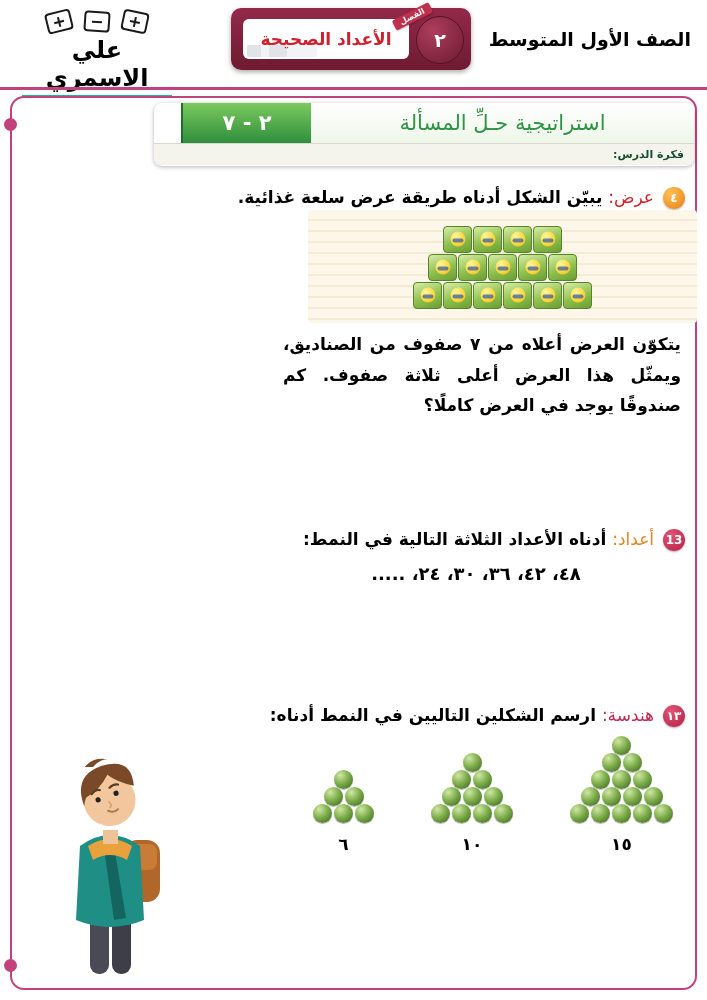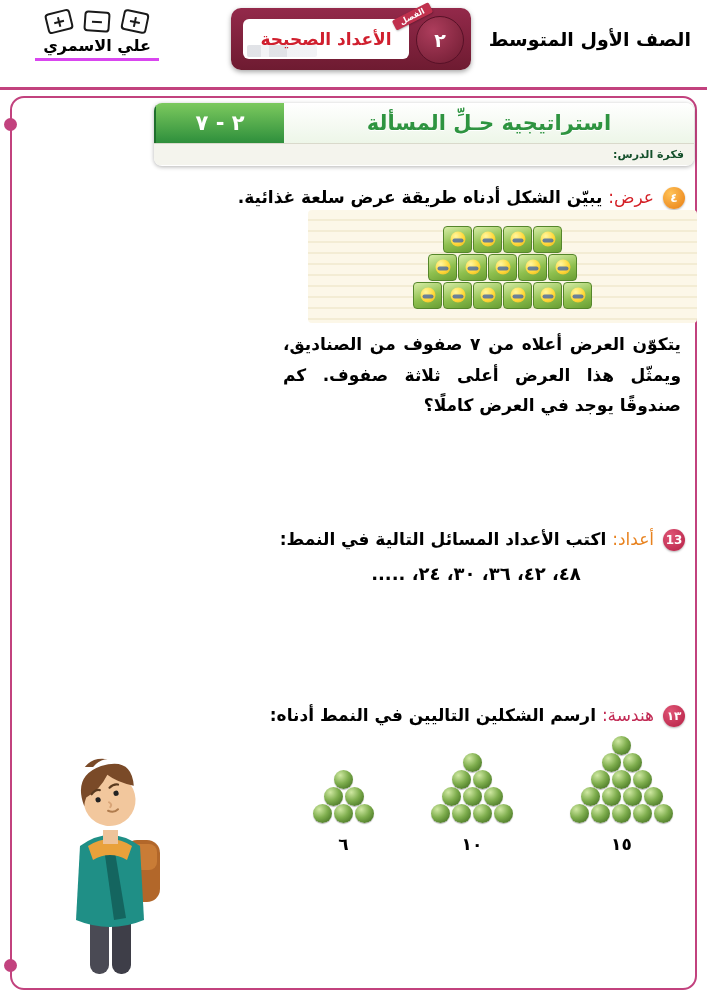--- a/index.html
+++ b/index.html
@@ -6,22 +6,22 @@
   .page{position:relative;width:707px;height:1000px;background:#fff;overflow:hidden;
         font-family:"DejaVu Sans", sans-serif;}
 
   
   .logo{position:absolute;left:22px;top:8px;width:150px;text-align:center;}
   .logo-doodles{display:flex;justify-content:center;gap:12px;height:26px;align-items:center;}
   .doodle{width:22px;height:17px;border:2px solid #1a1a1a;border-radius:4px;position:relative;background:#fff;}
   .doodle::before{content:"";position:absolute;left:50%;top:50%;width:10px;height:2px;background:#1a1a1a;transform:translate(-50%,-50%);}
   .doodle.plus::after{content:"";position:absolute;left:50%;top:50%;width:2px;height:10px;background:#1a1a1a;transform:translate(-50%,-50%);}
   .rot-l{transform:rotate(-14deg);} .rot-r{transform:rotate(12deg);} .rot-m{transform:rotate(4deg);}
-  .logo-name{display:inline-block;margin-top:2px;font-size:16px;font-weight:800;color:#000;
-             border-bottom:3px solid #d946ef;padding:0 8px 3px;}
+  .logo-name{display:inline-block;margin-top:2px;font-size:24px;font-weight:800;color:#000;
+             border-bottom:3px solid #14b8a6;padding:0 8px 3px;}
 
   .chapter-banner{position:absolute;left:231px;top:8px;width:240px;height:62px;border-radius:10px;
         background:linear-gradient(180deg,#93294a,#6e1b31);box-shadow:0 2px 5px rgba(0,0,0,.35);}
   .title-box{position:absolute;left:12px;top:11px;width:166px;height:40px;background:#fff;border-radius:6px;
         display:flex;align-items:center;justify-content:center;overflow:hidden;}
   .title-box .t{color:#d01f2e;font-weight:800;font-size:17px;position:relative;z-index:2;}
   .title-art{position:absolute;left:4px;bottom:2px;width:70px;height:12px;z-index:1;
         background:linear-gradient(90deg,#c9ccd4 0 14px,#e7e9ee 14px 22px,#c9ccd4 22px 40px,#e7e9ee 40px 100%);
         opacity:.55;border-radius:2px;}
   .chapter-circle{position:absolute;right:7px;top:8px;width:46px;height:46px;border-radius:50%;
@@ -35,25 +35,25 @@
   .header-rule{position:absolute;left:0;top:87px;width:707px;height:3px;background:#c2427e;}
 
   
   .frame{position:absolute;left:10px;top:96px;width:683px;height:890px;border:2px solid #c2427e;border-radius:14px;}
   .binding-dot{position:absolute;width:13px;height:13px;border-radius:50%;background:#c2427e;left:-8px;}
   .bd-top{top:20px;} .bd-bottom{bottom:16px;}
 
   
   .lesson-banner{position:absolute;left:142px;top:5px;width:540px;height:63px;border-radius:8px;overflow:hidden;
         background:#fff;box-shadow:0 1px 4px rgba(0,0,0,.3);}
-  .lb-top{height:40px;display:flex;}
+  .lb-top{height:40px;display:flex;padding-left:27px;}
   .lb-num{width:128px;background:linear-gradient(180deg,#7cc95e,#2e8f3c);color:#fff;font-weight:800;font-size:21px;
         display:flex;align-items:center;justify-content:center;border-left:2px solid #1f6e2c;}
   .lb-title{flex:1;display:flex;align-items:center;justify-content:center;
-        background:linear-gradient(180deg,#ffffff,#edf6e8);color:#2e9440;font-weight:700;font-size:21px;
+        background:linear-gradient(180deg,#ffffff,#edf6e8);color:#2e9440;font-weight:400;font-size:21px;
         text-shadow:0 1px 0 #fff;}
   .lb-bottom{height:21px;background:#f4f4ed;border-top:1px solid #d9d9cb;display:flex;align-items:center;
         direction:rtl;padding:0 10px;font-size:11px;color:#4b4b43;gap:5px;}
   .lb-idea-label{color:#134f2a;font-weight:800;}
 
   
   .prob{position:absolute;direction:rtl;display:flex;align-items:flex-start;gap:9px;right:10px;}
   .badge{min-width:22px;height:22px;border-radius:50%;color:#fff;font-weight:800;font-size:12px;
         display:flex;align-items:center;justify-content:center;margin-top:3px;box-shadow:0 1px 2px rgba(0,0,0,.3);padding:0 2px;box-sizing:border-box;}
   .badge-orange{background:radial-gradient(circle at 35% 30%,#ffc257,#e87c12);}
@@ -196,21 +196,21 @@
           </div>
         </div>
     </div>
 
     <div class="followup">يتكوّن العرض أعلاه من ٧ صفوف من الصناديق، ويمثّل هذا العرض أعلى ثلاثة صفوف. كم صندوقًا يوجد في العرض كاملًا؟</div>
 
     <div class="prob p12">
       <span class="badge badge-red">13</span>
       <span class="prob-text">
         <span class="kw kw-orange">أعداد:</span>
-        <span>اكتب الأعداد المسائل التالية في النمط:</span>
+        <span>أدناه الأعداد الثلاثة التالية في النمط:</span>
       </span>
     </div>
     <div class="sequence">٤٨، ٤٢، ٣٦، ٣٠، ٢٤، .....</div>
 
     <div class="prob p13">
       <span class="badge badge-red">١٣</span>
       <span class="prob-text">
         <span class="kw kw-pink">هندسة:</span>
         <span>ارسم الشكلين التاليين في النمط أدناه:</span>
       </span>

